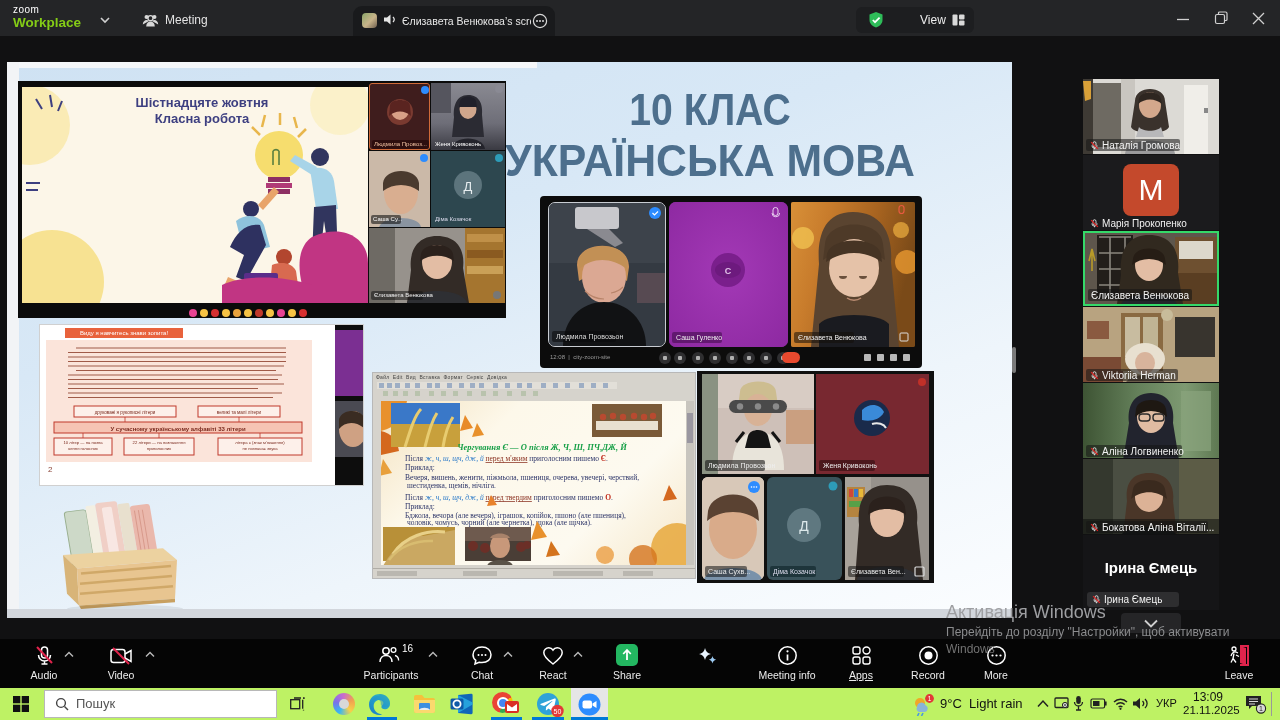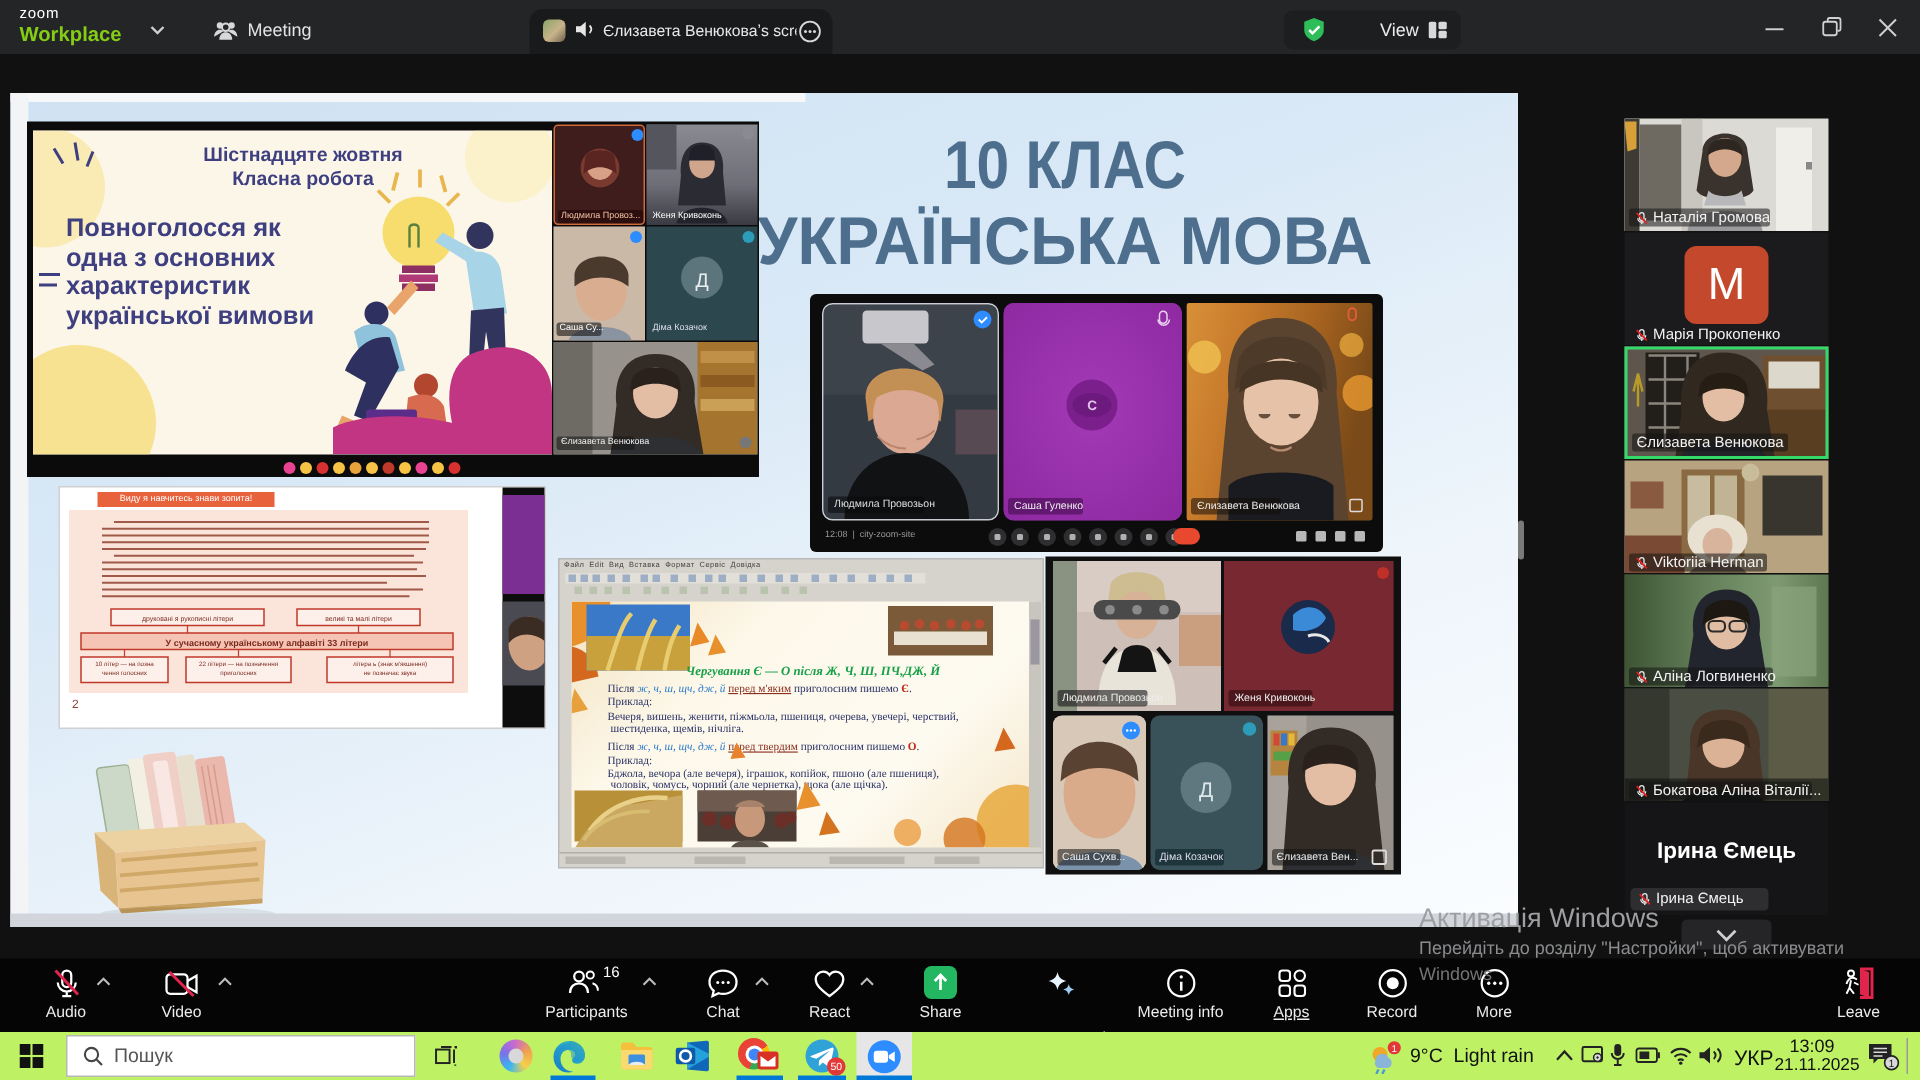--- a/index.html
+++ b/index.html
@@ -111,21 +111,20 @@
             <path d="M208 160 c6-14 16-24 30-22 l6 20 -20 36 -10-4 8-22 z" fill="#2e3160"></path>
             <path d="M206 190 l14 6 -3 6 -14-5 z" fill="#e8a46a"></path>
 
             <circle cx="262" cy="170" r="8" fill="#b2462f"></circle>
             <path d="M250 178 c10-4 20-2 24 6 l2 14 h-28 z" fill="#d86a50"></path>
             <rect x="222" y="186" width="34" height="12" rx="2" fill="#5a2d8a"></rect>
             <rect x="218" y="196" width="42" height="4" rx="2" fill="#6e3aa8"></rect>
             <path d="M200 198 c20-10 60-10 90 0 v18 h-90z" fill="#c13583"></path>
           </svg>
           <div class="abs" style="left:70px;top:8px;width:220px;text-align:center;color:#3d3f80;font-size:13px;font-weight:bold;line-height:16px;">Шістнадцяте жовтня<br>Класна робота</div>
-          <div class="abs" style="left:22px;top:55px;width:210px;color:#3d3f80;font-size:17px;font-weight:bold;line-height:19.5px;">Повноголосся як<br>одна з основних<br>характеристик<br>української вимови</div>
         </div>
 
         <div class="abs" style="left:170px;top:223px;width:130px;height:10px;">
           <svg width="130" height="10" viewBox="0 0 130 10">
             <circle cx="5" cy="5" r="4" fill="#e84393"></circle>
               <circle cx="16" cy="5" r="4" fill="#f6c344"></circle>
               <circle cx="27" cy="5" r="4" fill="#d63031"></circle>
               <circle cx="38" cy="5" r="4" fill="#f6c344"></circle>
               <circle cx="49" cy="5" r="4" fill="#e8a33d"></circle>
               <circle cx="60" cy="5" r="4" fill="#f6c344"></circle>
@@ -939,21 +938,21 @@
         <rect x="15" y="4.5" width="1.6" height="4" fill="#222"></rect>
       </svg>
     <svg class="abs" style="left:1112px;top:8px;" width="17" height="14" viewBox="0 0 17 14">
         <path d="M2 6 a9 9 0 0 1 13 0 M4.3 8.5 a6 6 0 0 1 8.4 0 M6.6 11 a3 3 0 0 1 3.8 0" stroke="#222" stroke-width="1.4" fill="none"></path>
         <circle cx="8.5" cy="12.8" r="1.1" fill="#222"></circle>
       </svg>
     <svg class="abs" style="left:1132px;top:8px;" width="17" height="15" viewBox="0 0 17 15">
         <path d="M1 5.5 h3 l4-3.5 v11 l-4-3.5 h-3z" fill="#222"></path>
         <path d="M10.5 5 c1.5 1.5 1.5 3.5 0 5 M13 3 c2.8 2.6 2.8 6.4 0 9" stroke="#222" stroke-width="1.3" fill="none"></path>
       </svg>
-    <div class="abs" style="left:1156px;top:9px;color:#111;font-size:14px;">УКР</div>
+    <div class="abs" style="left:1156px;top:9px;color:#111;font-size:11px;">УКР</div>
     <div class="abs" style="left:1185px;top:2px;width:46px;text-align:center;color:#111;font-size:12px;">13:09</div>
     <div class="abs" style="left:1183px;top:16px;width:50px;color:#111;font-size:11.5px;">21.11.2025</div>
     <svg class="abs" style="left:1245px;top:7px;" width="22" height="19" viewBox="0 0 22 19">
         <path d="M1 1 h15 v10 h-9 l-3 3 v-3 h-3z" fill="#222"></path>
         <path d="M4 4 h9 M4 6.5 h9 M4 9 h6" stroke="#d8d8d8" stroke-width="1"></path>
         <circle cx="16" cy="13.5" r="4.6" fill="#d8d8d8" stroke="#222" stroke-width="1.1"></circle>
         <text x="16" y="16.3" font-size="7" fill="#222" text-anchor="middle" font-family="Liberation Sans">1</text>
       </svg>
     <div class="abs" style="left:1271px;top:4px;width:1px;height:24px;background:#999;"></div>
   </div>

